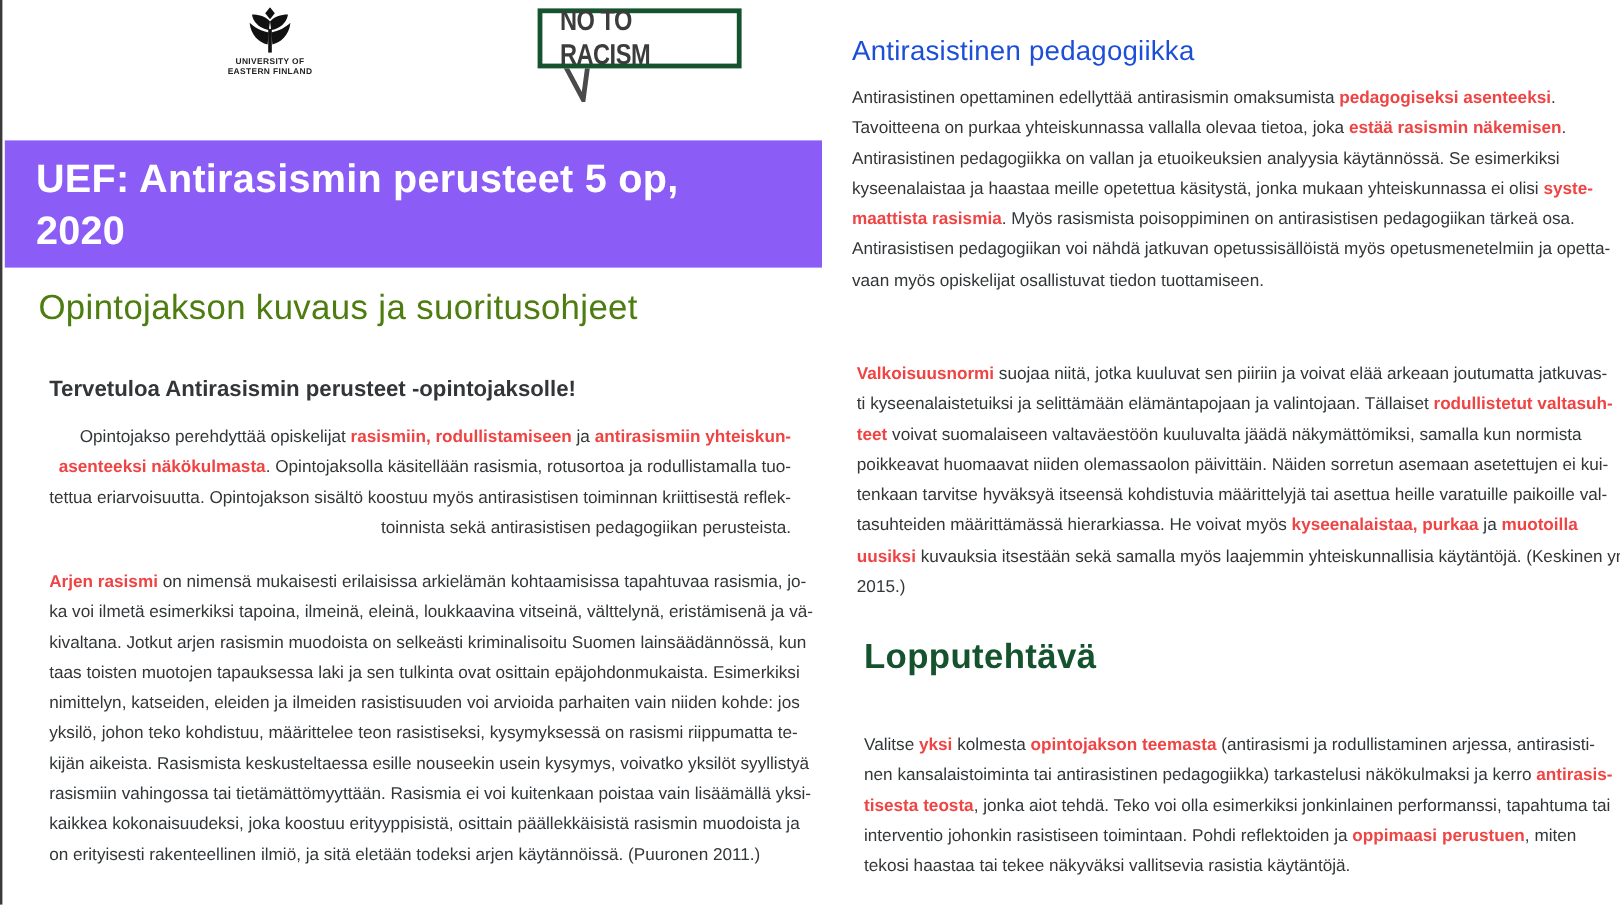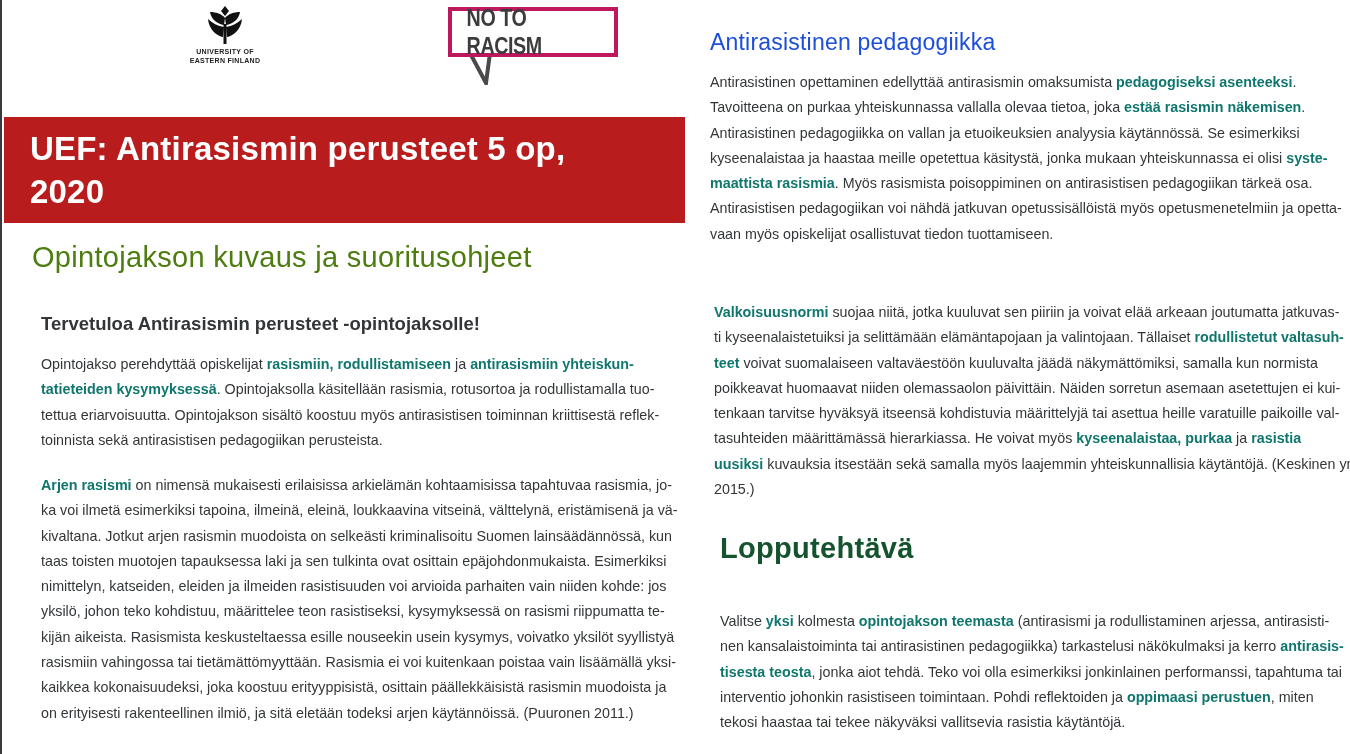--- a/index.html
+++ b/index.html
@@ -11,40 +11,40 @@
   .left-border { position: absolute; left: 0; top: 0; width: 2px; height: 754px; background: #3a3a3a; }
   .abs { position: absolute; }
 
   
   .uef-logo { left: 180px; top: 6px; width: 90px; text-align: center; }
   .uef-mark { width: 40px; height: 38px; margin: 0 auto; display: block; }
   .uef-name { font-size: 7px; letter-spacing: 0.3px; color: #222; line-height: 9px; margin-top: 3px; font-weight: bold; }
   .ntr-logo { left: 448px; top: 7px; width: 180px; height: 76px; }
   .ntr-box {
     position: absolute; left: 0; top: 0; width: 170px; height: 50px;
-    border: 4px solid #be185d; background: #fff; box-sizing: border-box;
+    border: 4px solid #14532d; background: #fff; box-sizing: border-box;
     display: flex; align-items: center; justify-content: center;
   }
   .ntr-text { font-family: "Liberation Sans Narrow", "Liberation Sans", sans-serif; font-weight: bold; font-size: 24px; color: #3c3c3c; letter-spacing: -0.5px; transform: scaleX(0.82); }
   .ntr-tail { position: absolute; left: 0; top: 46px; }
 
   
   .banner {
     left: 4px; top: 117px; width: 681px; height: 106px;
-    background: #b91c1c; color: #ffffff;
+    background: #8b5cf6; color: #ffffff;
     box-sizing: border-box; padding: 10px 0 0 26px;
   }
   .banner-title { font-weight: bold; font-size: 33px; line-height: 43px; letter-spacing: 0.2px; }
 
   
   .h1-left { left: 32px; top: 241px; font-size: 29px; font-weight: normal; color: #4d7c0f; letter-spacing: 0.3px; }
   .welcome { left: 41px; top: 313px; font-size: 18.5px; color: #333638; font-weight: bold; }
   .para { font-size: 14.3px; line-height: 25.3px; color: #333638; white-space: nowrap; }
-  .para b { color: #0f766e; }
-  .p1 { left: 41px; top: 352px; }
+  .para b { color: #ef4444; }
+  .p1 { left: 41px; top: 352px; text-align: right; }
   .p2 { left: 41px; top: 473px; }
 
   
   .h2-right { left: 710px; top: 29px; font-size: 23px; color: #1d4ed8; letter-spacing: 0.2px; }
   .p3 { left: 710px; top: 70px; }
   .p4 { left: 714px; top: 300px; }
   .h1-right { left: 720px; top: 532px; font-size: 29px; font-weight: bold; color: #14532d; letter-spacing: 0.3px; }
   .p5 { left: 720px; top: 609px; }
   .line { display: block; height: 25.3px; }
 </style>
@@ -78,21 +78,21 @@
 
 <div class="abs banner">
   <div class="banner-title">UEF: Antirasismin perusteet 5 op,</div>
   <div class="banner-title">2020</div>
 </div>
 
 <div class="abs h1-left">Opintojakson kuvaus ja suoritusohjeet</div>
 <div class="abs welcome">Tervetuloa Antirasismin perusteet -opintojaksolle!</div>
 <div class="abs para p1">
     <span class="line"><span>Opintojakso perehdyttää opiskelijat </span><b>rasismiin, rodullistamiseen</b><span> ja </span><b>antirasismiin yhteiskun-</b></span>
-    <span class="line"><b>tatieteiden kysymyksessä</b><span>. Opintojaksolla käsitellään rasismia, rotusortoa ja rodullistamalla tuo-</span></span>
+    <span class="line"><b>asenteeksi näkökulmasta</b><span>. Opintojaksolla käsitellään rasismia, rotusortoa ja rodullistamalla tuo-</span></span>
     <span class="line"><span>tettua eriarvoisuutta. Opintojakson sisältö koostuu myös antirasistisen toiminnan kriittisestä reflek-</span></span>
     <span class="line"><span>toinnista sekä antirasistisen pedagogiikan perusteista.</span></span>
   </div>
 <div class="abs para p2">
     <span class="line"><b>Arjen rasismi</b><span> on nimensä mukaisesti erilaisissa arkielämän kohtaamisissa tapahtuvaa rasismia, jo-</span></span>
     <span class="line"><span>ka voi ilmetä esimerkiksi tapoina, ilmeinä, eleinä, loukkaavina vitseinä, välttelynä, eristämisenä ja vä-</span></span>
     <span class="line"><span>kivaltana. Jotkut arjen rasismin muodoista on selkeästi kriminalisoitu Suomen lainsäädännössä, kun</span></span>
     <span class="line"><span>taas toisten muotojen tapauksessa laki ja sen tulkinta ovat osittain epäjohdonmukaista. Esimerkiksi</span></span>
     <span class="line"><span>nimittelyn, katseiden, eleiden ja ilmeiden rasistisuuden voi arvioida parhaiten vain niiden kohde: jos</span></span>
     <span class="line"><span>yksilö, johon teko kohdistuu, määrittelee teon rasistiseksi, kysymyksessä on rasismi riippumatta te-</span></span>
@@ -111,21 +111,21 @@
     <span class="line"><b>maattista rasismia</b><span>. Myös rasismista poisoppiminen on antirasistisen pedagogiikan tärkeä osa.</span></span>
     <span class="line"><span>Antirasistisen pedagogiikan voi nähdä jatkuvan opetussisällöistä myös opetusmenetelmiin ja opetta-</span></span>
     <span class="line"><span>vaan myös opiskelijat osallistuvat tiedon tuottamiseen.</span></span>
   </div>
 <div class="abs para p4">
     <span class="line"><b>Valkoisuusnormi</b><span> suojaa niitä, jotka kuuluvat sen piiriin ja voivat elää arkeaan joutumatta jatkuvas-</span></span>
     <span class="line"><span>ti kyseenalaistetuiksi ja selittämään elämäntapojaan ja valintojaan. Tällaiset </span><b>rodullistetut valtasuh-</b></span>
     <span class="line"><b>teet</b><span> voivat suomalaiseen valtaväestöön kuuluvalta jäädä näkymättömiksi, samalla kun normista</span></span>
     <span class="line"><span>poikkeavat huomaavat niiden olemassaolon päivittäin. Näiden sorretun asemaan asetettujen ei kui-</span></span>
     <span class="line"><span>tenkaan tarvitse hyväksyä itseensä kohdistuvia määrittelyjä tai asettua heille varatuille paikoille val-</span></span>
-    <span class="line"><span>tasuhteiden määrittämässä hierarkiassa. He voivat myös </span><b>kyseenalaistaa, purkaa</b><span> ja </span><b>rasistia</b></span>
+    <span class="line"><span>tasuhteiden määrittämässä hierarkiassa. He voivat myös </span><b>kyseenalaistaa, purkaa</b><span> ja </span><b>muotoilla</b></span>
     <span class="line"><b>uusiksi</b><span> kuvauksia itsestään sekä samalla myös laajemmin yhteiskunnallisia käytäntöjä. (Keskinen ym.</span></span>
     <span class="line"><span>2015.)</span></span>
   </div>
 <div class="abs h1-right">Lopputehtävä</div>
 <div class="abs para p5">
     <span class="line"><span>Valitse </span><b>yksi</b><span> kolmesta </span><b>opintojakson teemasta</b><span> (antirasismi ja rodullistaminen arjessa, antirasisti-</span></span>
     <span class="line"><span>nen kansalaistoiminta tai antirasistinen pedagogiikka) tarkastelusi näkökulmaksi ja kerro </span><b>antirasis-</b></span>
     <span class="line"><b>tisesta teosta</b><span>, jonka aiot tehdä. Teko voi olla esimerkiksi jonkinlainen performanssi, tapahtuma tai</span></span>
     <span class="line"><span>interventio johonkin rasistiseen toimintaan. Pohdi reflektoiden ja </span><b>oppimaasi perustuen</b><span>, miten</span></span>
     <span class="line"><span>tekosi haastaa tai tekee näkyväksi vallitsevia rasistia käytäntöjä.</span></span>

